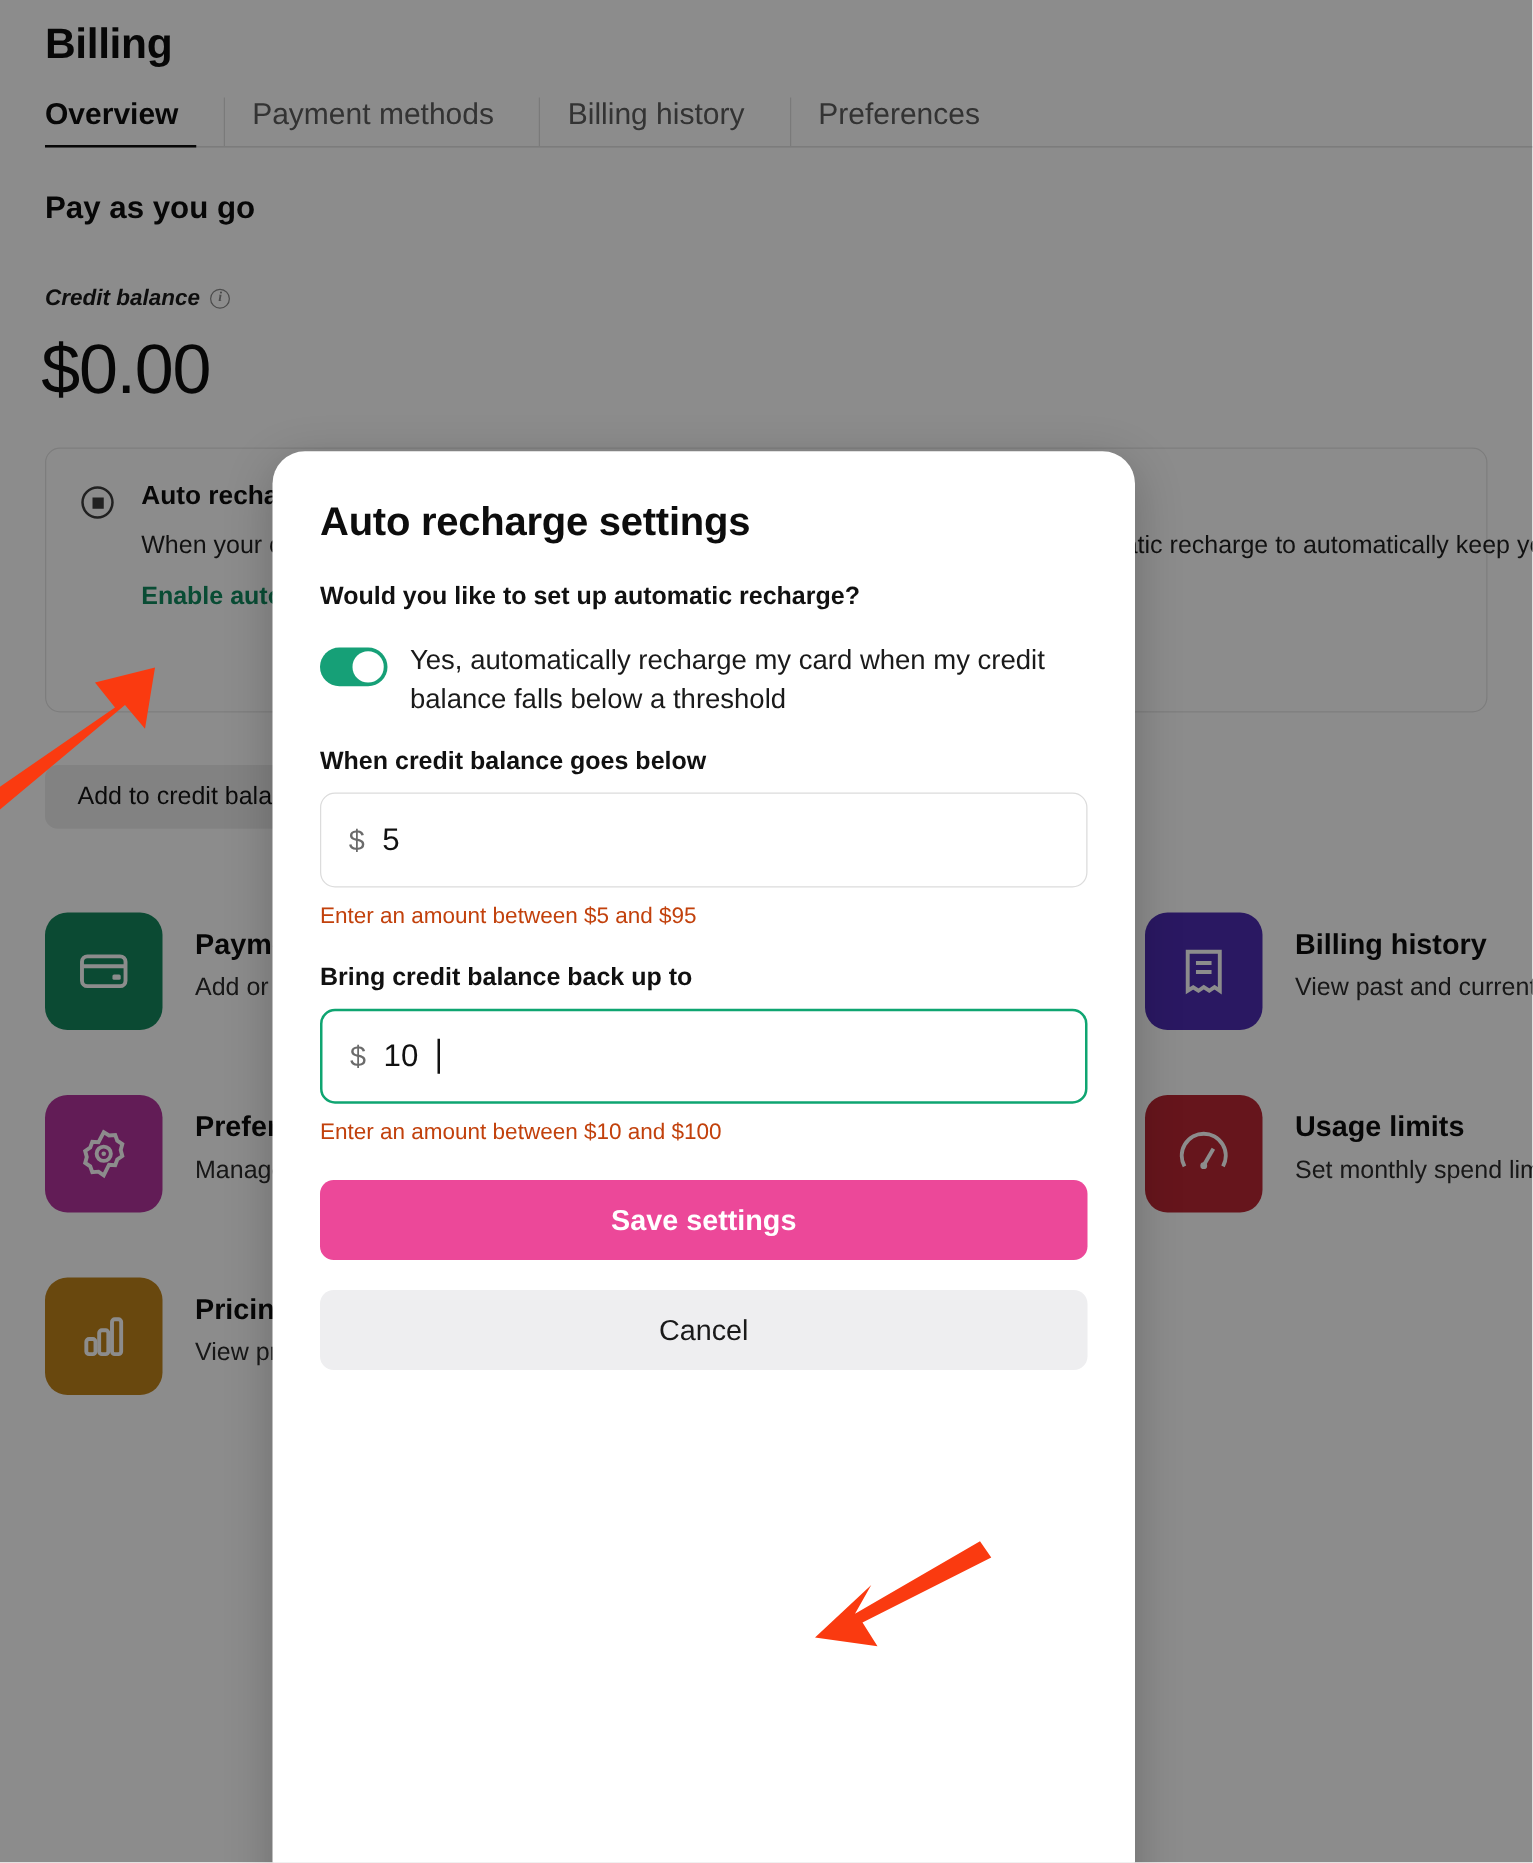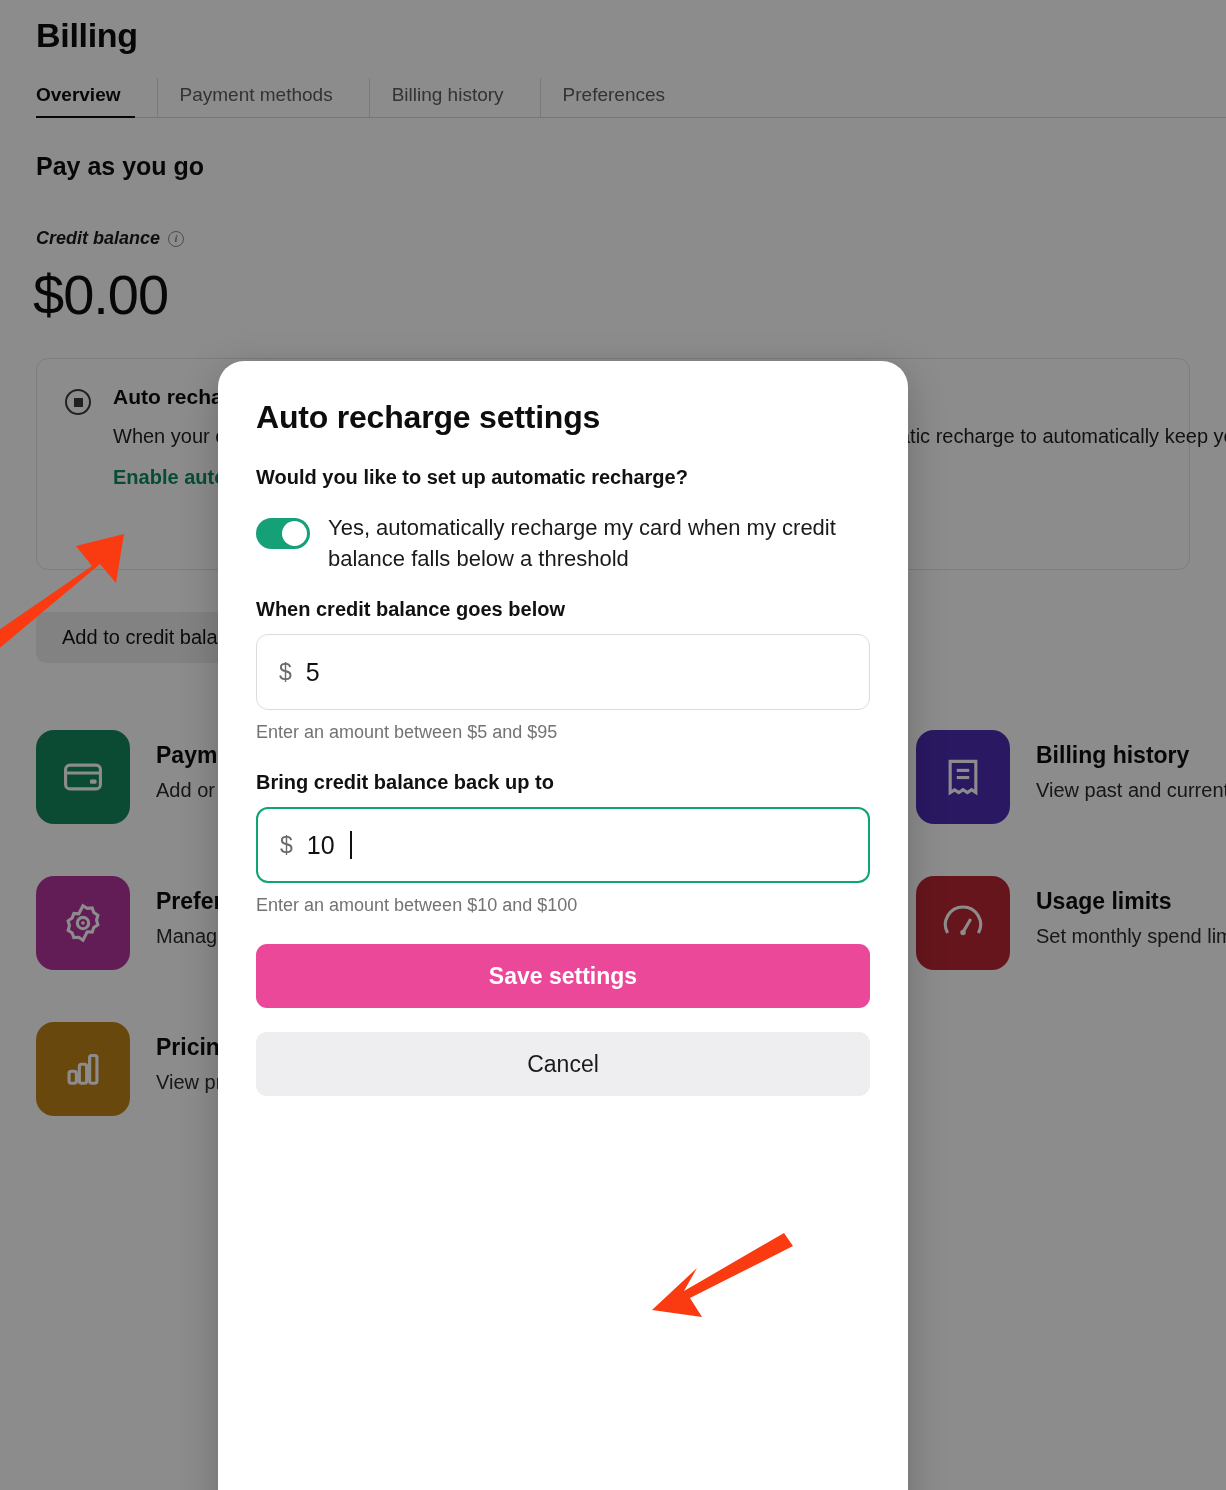--- a/index.html
+++ b/index.html
@@ -26,21 +26,21 @@
     color: #0d0d0d;
   }
 
   .tabs {
     position: absolute; left: 36px; top: 78px; right: 0;
     display: flex; align-items: flex-end; gap: 0;
     border-bottom: 1px solid #d9d9d9;
     height: 40px;
   }
   .tab {
-    font-size: 19px; color: #5c5c5c; padding: 0 36px 11px 0;
+    font-size: 24px; color: #5c5c5c; padding: 0 36px 11px 0;
     white-space: nowrap; position: relative;
   }
   .tab:first-child { padding-left: 0; }
   .tab.active { color: #0d0d0d; font-weight: bold; }
   .tab.active::after {
     content: ""; position: absolute; left: 0; right: 22px; bottom: -1px;
     height: 2px; background: #0d0d0d;
   }
   .tab-sep { width: 1px; align-self: stretch; background: #dedede; margin-bottom: 0; }
 
@@ -140,21 +140,21 @@
     display: flex; align-items: center; padding: 0 22px; gap: 14px;
   }
   .field.normal { border: 1px solid #dcdcdc; }
   .field.focus  { border: 2px solid #0fa571; }
   .dollar { font-size: 23px; color: #6b6b6b; }
   .fval { font-size: 25px; color: #111; position: relative; }
   .caret {
     display: inline-block; width: 2px; height: 28px;
     background: #111; vertical-align: -5px; margin-left: 1px;
   }
-  .field-hint { font-size: 18px; color: #737373; margin-top: 12px; margin-bottom: 28px; }
+  .field-hint { font-size: 18px; color: #c2410c; margin-top: 12px; margin-bottom: 28px; }
 
   .callout {
     border: 1px solid #e4e4e4; border-radius: 13px;
     padding: 24px 26px 28px 26px; margin-bottom: 34px;
   }
   .callout-h { font-size: 21px; font-weight: bold; color: #0d0d0d; margin-bottom: 12px; }
   .callout-p { font-size: 20px; color: #2a2a2a; line-height: 1.52; }
 
   .btn {
     height: 64px; border-radius: 11px; display: flex;

